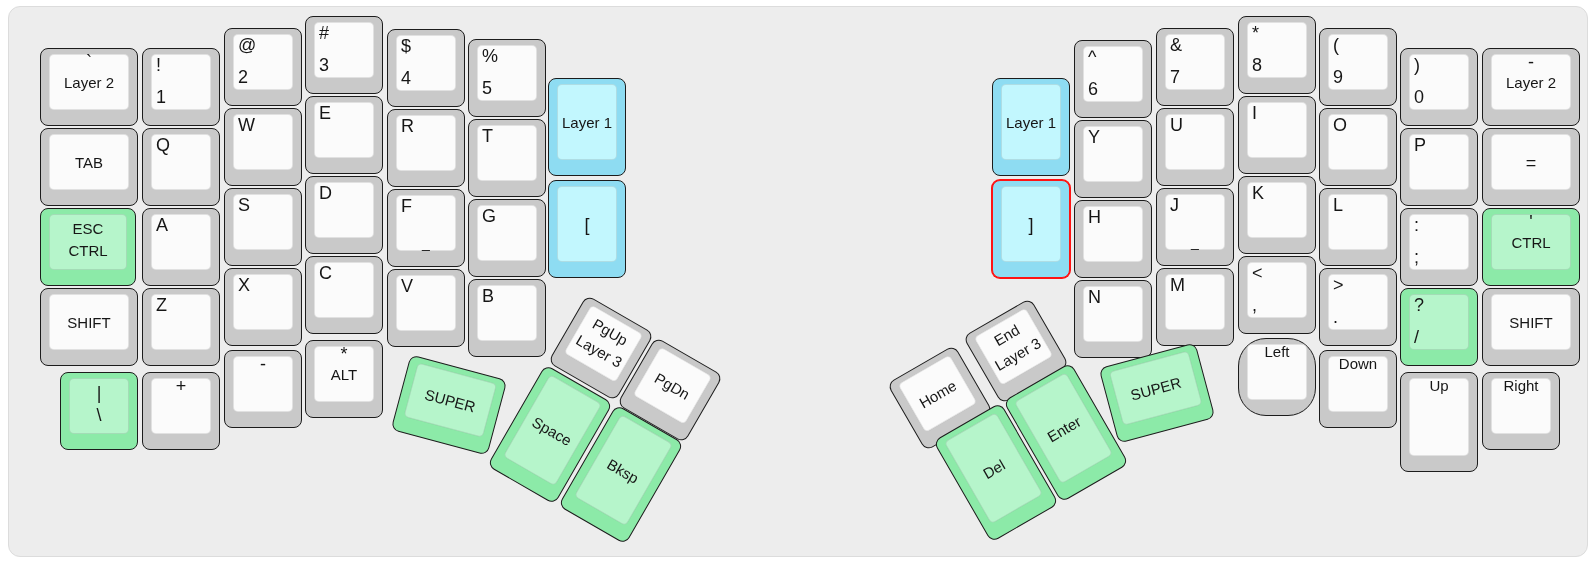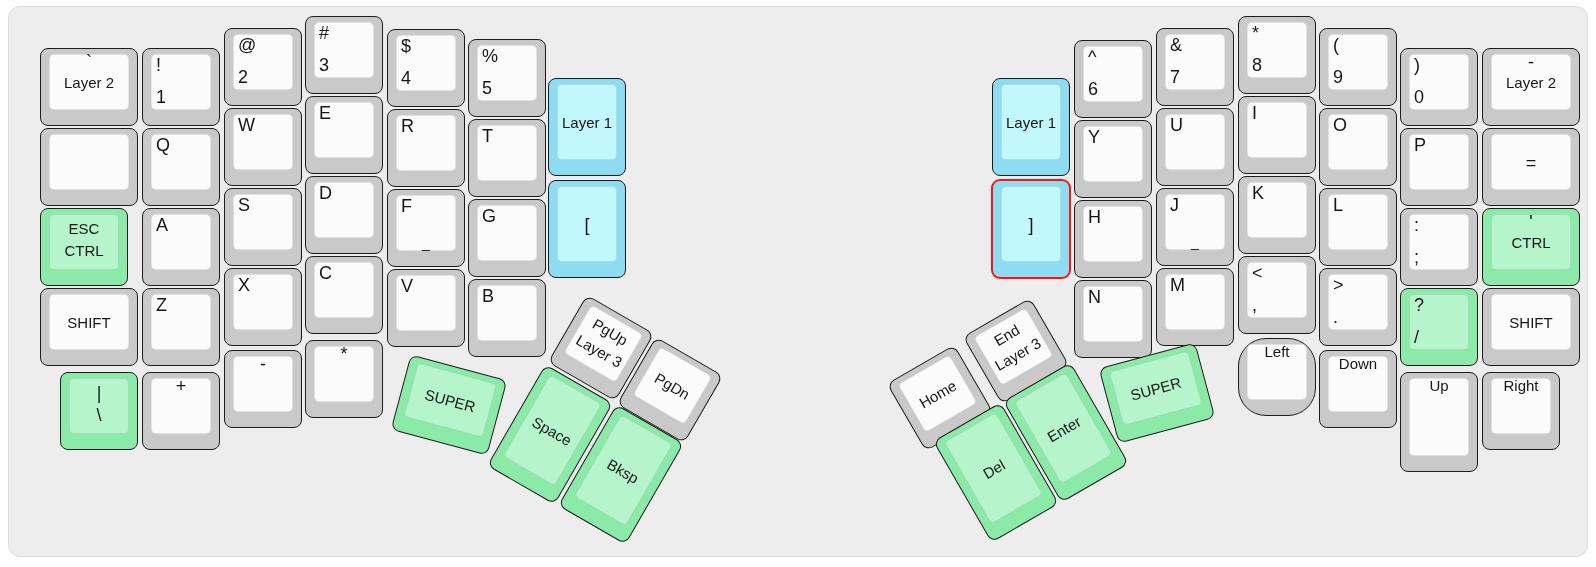--- a/index.html
+++ b/index.html
@@ -50,22 +50,23 @@
 <div class="page">
   <div class="canvas"></div>
   <div id="keys-layer">
       <div class="key white" style="left: 40px; top: 48px; width: 98px; height: 78px;">
         <div class="keytop"></div>
         <div class="lab pos-tc chr">`</div>
         <div class="lab pos-c word">Layer 2</div>
       </div>
       <div class="key white" style="left: 40px; top: 128px; width: 98px; height: 78px;">
         <div class="keytop"></div>
-      </div>
-      <div class="key green" style="left: 40px; top: 208px; width: 88px; height: 78px;">
+        <div class="lab pos-c word">TAB</div>
+      </div>
+      <div class="key green" style="left: 40px; top: 208px; width: 96px; height: 78px;">
         <div class="keytop"></div>
         <div class="lab pos-c1 word">ESC</div>
         <div class="lab pos-c2 word">CTRL</div>
       </div>
       <div class="key white" style="left: 40px; top: 288px; width: 98px; height: 78px;">
         <div class="keytop"></div>
         <div class="lab pos-c word">SHIFT</div>
       </div>
       <div class="key green" style="left: 60px; top: 372px; width: 78px; height: 78px;">
         <div class="keytop"></div>
@@ -127,20 +128,21 @@
         <div class="keytop"></div>
         <div class="lab pos-tl chr">D</div>
       </div>
       <div class="key white" style="left: 305px; top: 256px; width: 78px; height: 78px;">
         <div class="keytop"></div>
         <div class="lab pos-tl chr">C</div>
       </div>
       <div class="key white" style="left: 305px; top: 340px; width: 78px; height: 78px;">
         <div class="keytop"></div>
         <div class="lab pos-tc chr">*</div>
+        <div class="lab pos-c word">ALT</div>
       </div>
       <div class="key white" style="left: 387px; top: 29px; width: 78px; height: 78px;">
         <div class="keytop"></div>
         <div class="lab pos-tl chr">$</div>
         <div class="lab pos-tl2 chr">4</div>
       </div>
       <div class="key white" style="left: 387px; top: 109px; width: 78px; height: 78px;">
         <div class="keytop"></div>
         <div class="lab pos-tl chr">R</div>
       </div>

